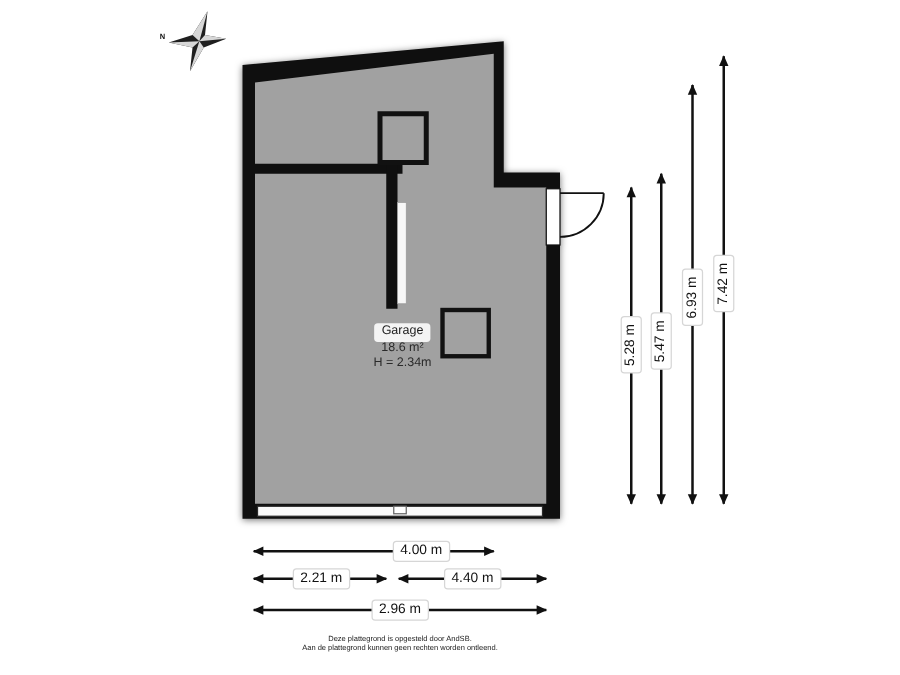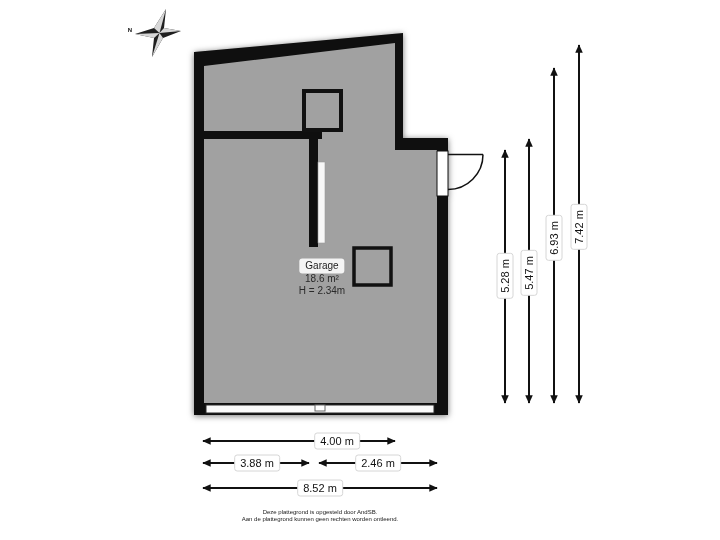--- a/index.html
+++ b/index.html
@@ -123,20 +123,20 @@
   <div class="lbl room-name" style="left:322px; top:266px;">Garage</div>
   <div class="lbl room-sub" style="left:322px; top:279px;">18.6 m²</div>
   <div class="lbl room-sub" style="left:322px; top:291px;">H = 2.34m</div>
 
   <div class="lbl pill vert" style="left:505px; top:276px;">5.28 m</div>
   <div class="lbl pill vert" style="left:529px; top:273px;">5.47 m</div>
   <div class="lbl pill vert" style="left:554px; top:238px;">6.93 m</div>
   <div class="lbl pill vert" style="left:579px; top:227px;">7.42 m</div>
 
   <div class="lbl pill" style="left:301px; top:441px;margin-left:36px;">4.00 m</div>
-  <div class="lbl pill" style="left:257px; top:463px;">3.88 m</div>
-  <div class="lbl pill" style="left:378px; top:463px;">2.46 m</div>
-  <div class="lbl pill" style="left:320px; top:488px;">8.52 m</div>
+  <div class="lbl pill" style="left:257px; top:463px;">2.21 m</div>
+  <div class="lbl pill" style="left:378px; top:463px;">4.40 m</div>
+  <div class="lbl pill" style="left:320px; top:488px;">2.96 m</div>
 
   <div class="footer-line" style="top:509px;">Deze plattegrond is opgesteld door AndSB.</div>
   <div class="footer-line" style="top:516px;">Aan de plattegrond kunnen geen rechten worden ontleend.</div>
 
 </div>
 
 </body></html>

